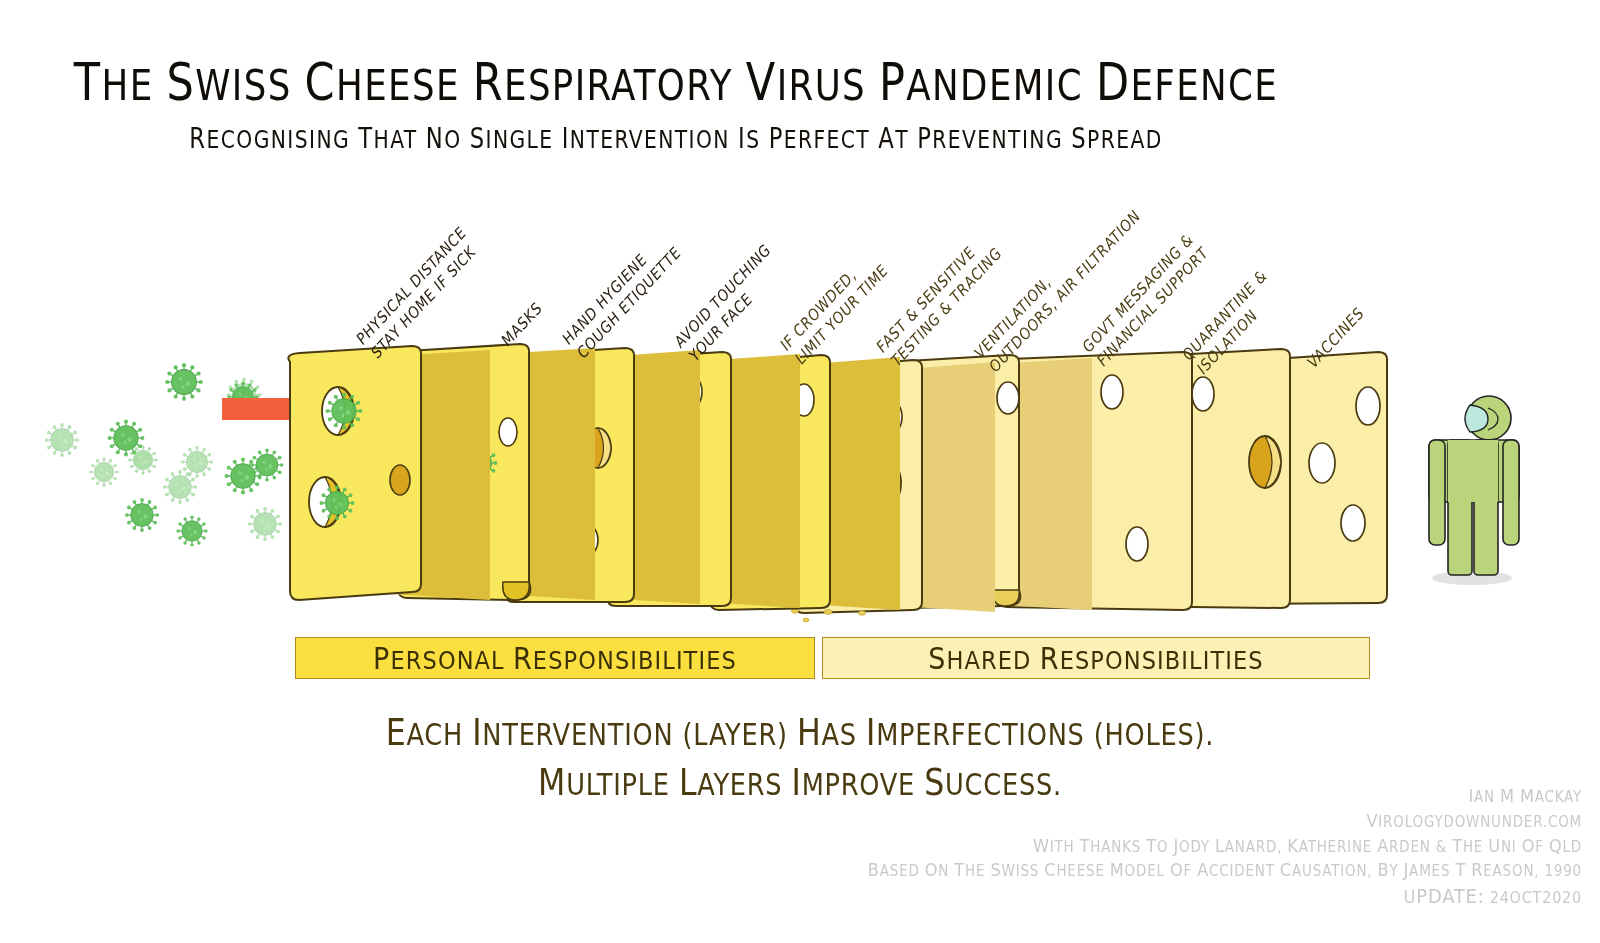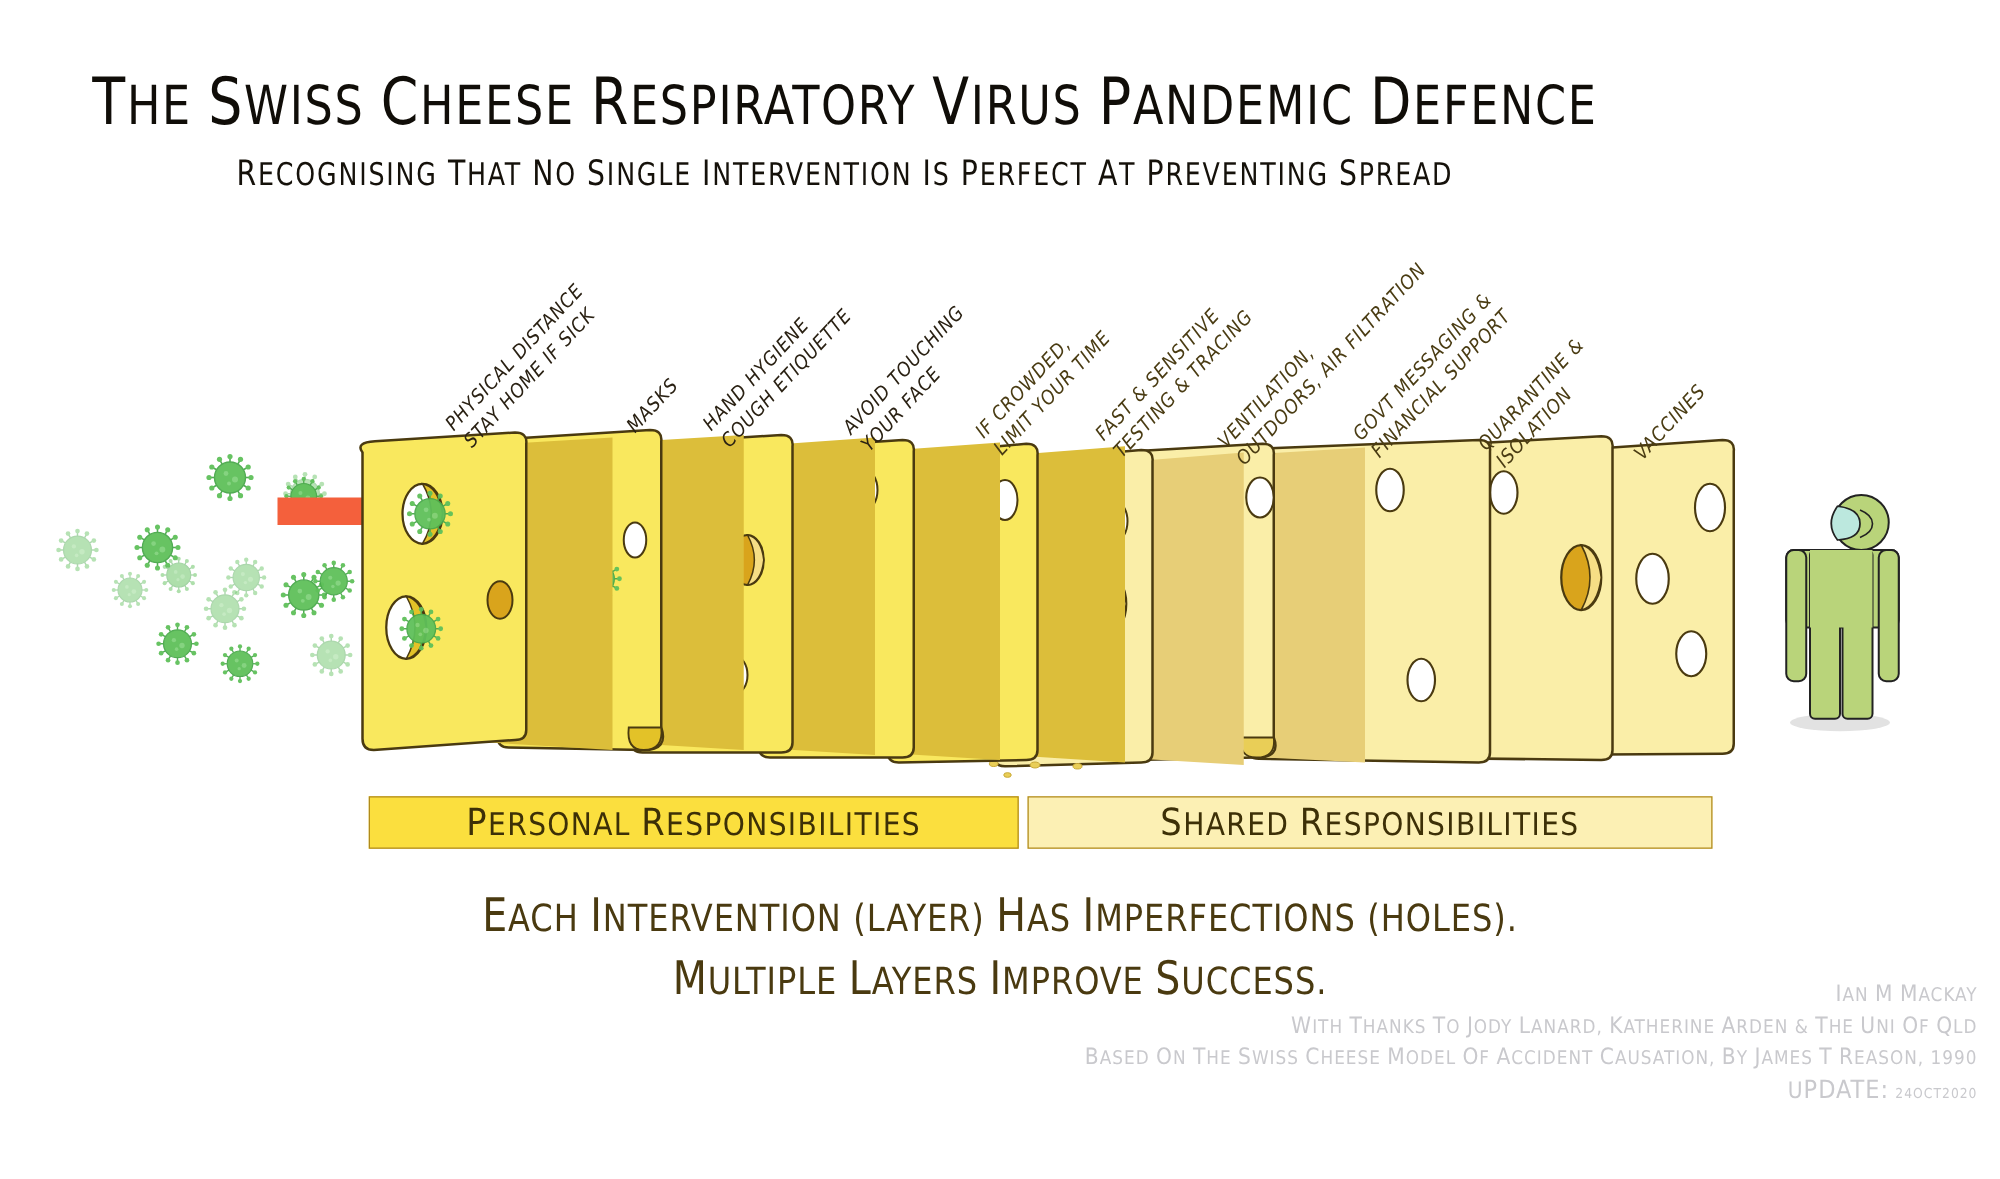--- a/index.html
+++ b/index.html
@@ -324,18 +324,19 @@
     <span><span style="font-size: 30px;">S</span><span style="font-size: 25px;">HARED</span> <span style="font-size: 30px;">R</span><span style="font-size: 25px;">ESPONSIBILITIES</span></span>
   </div>
 
   <div id="caption">
     <div><span style="font-size: 37px;">E</span><span style="font-size: 30px;">ACH</span> <span style="font-size: 37px;">I</span><span style="font-size: 30px;">NTERVENTION</span> <span style="font-size: 30px;">(LAYER)</span> <span style="font-size: 37px;">H</span><span style="font-size: 30px;">AS</span> <span style="font-size: 37px;">I</span><span style="font-size: 30px;">MPERFECTIONS</span> <span style="font-size: 30px;">(HOLES).</span></div>
     <div><span style="font-size: 37px;">M</span><span style="font-size: 30px;">ULTIPLE</span> <span style="font-size: 37px;">L</span><span style="font-size: 30px;">AYERS</span> <span style="font-size: 37px;">I</span><span style="font-size: 30px;">MPROVE</span> <span style="font-size: 37px;">S</span><span style="font-size: 30px;">UCCESS.</span></div>
   </div>
 
   <div id="credits">
     <div class="ln"><span style="font-size: 18px;">I</span><span style="font-size: 15px;">AN</span> <span style="font-size: 18px;">M</span><span style="font-size: 15px;"></span> <span style="font-size: 18px;">M</span><span style="font-size: 15px;">ACKAY</span></div>
+    <div class="ln"><span style="font-size: 18px;">V</span><span style="font-size: 15px;">IROLOGYDOWNUNDER.COM</span></div>
     <div class="ln"><span style="font-size: 18px;">W</span><span style="font-size: 15px;">ITH</span> <span style="font-size: 18px;">T</span><span style="font-size: 15px;">HANKS</span> <span style="font-size: 18px;">T</span><span style="font-size: 15px;">O</span> <span style="font-size: 18px;">J</span><span style="font-size: 15px;">ODY</span> <span style="font-size: 18px;">L</span><span style="font-size: 15px;">ANARD,</span> <span style="font-size: 18px;">K</span><span style="font-size: 15px;">ATHERINE</span> <span style="font-size: 18px;">A</span><span style="font-size: 15px;">RDEN</span> <span style="font-size: 15px;">&amp;</span> <span style="font-size: 18px;">T</span><span style="font-size: 15px;">HE</span> <span style="font-size: 18px;">U</span><span style="font-size: 15px;">NI</span> <span style="font-size: 18px;">O</span><span style="font-size: 15px;">F</span> <span style="font-size: 18px;">Q</span><span style="font-size: 15px;">LD</span></div>
     <div class="ln"><span style="font-size: 18px;">B</span><span style="font-size: 15px;">ASED</span> <span style="font-size: 18px;">O</span><span style="font-size: 15px;">N</span> <span style="font-size: 18px;">T</span><span style="font-size: 15px;">HE</span> <span style="font-size: 18px;">S</span><span style="font-size: 15px;">WISS</span> <span style="font-size: 18px;">C</span><span style="font-size: 15px;">HEESE</span> <span style="font-size: 18px;">M</span><span style="font-size: 15px;">ODEL</span> <span style="font-size: 18px;">O</span><span style="font-size: 15px;">F</span> <span style="font-size: 18px;">A</span><span style="font-size: 15px;">CCIDENT</span> <span style="font-size: 18px;">C</span><span style="font-size: 15px;">AUSATION,</span> <span style="font-size: 18px;">B</span><span style="font-size: 15px;">Y</span> <span style="font-size: 18px;">J</span><span style="font-size: 15px;">AMES</span> <span style="font-size: 18px;">T</span><span style="font-size: 15px;"></span> <span style="font-size: 18px;">R</span><span style="font-size: 15px;">EASON,</span> <span style="font-size: 15px;">1990</span></div>
-    <div class="ln"><span style="font-size: 18px;">U</span><span style="font-size: 20px;">PDATE:</span> <span style="font-size: 11px;">24OCT2020</span></div>
+    <div class="ln"><span style="font-size: 18px;">U</span><span style="font-size: 20px;">PDATE:</span> <span style="font-size: 16px;">24OCT2020</span></div>
   </div>
 
 </div>
 
 </body></html>

